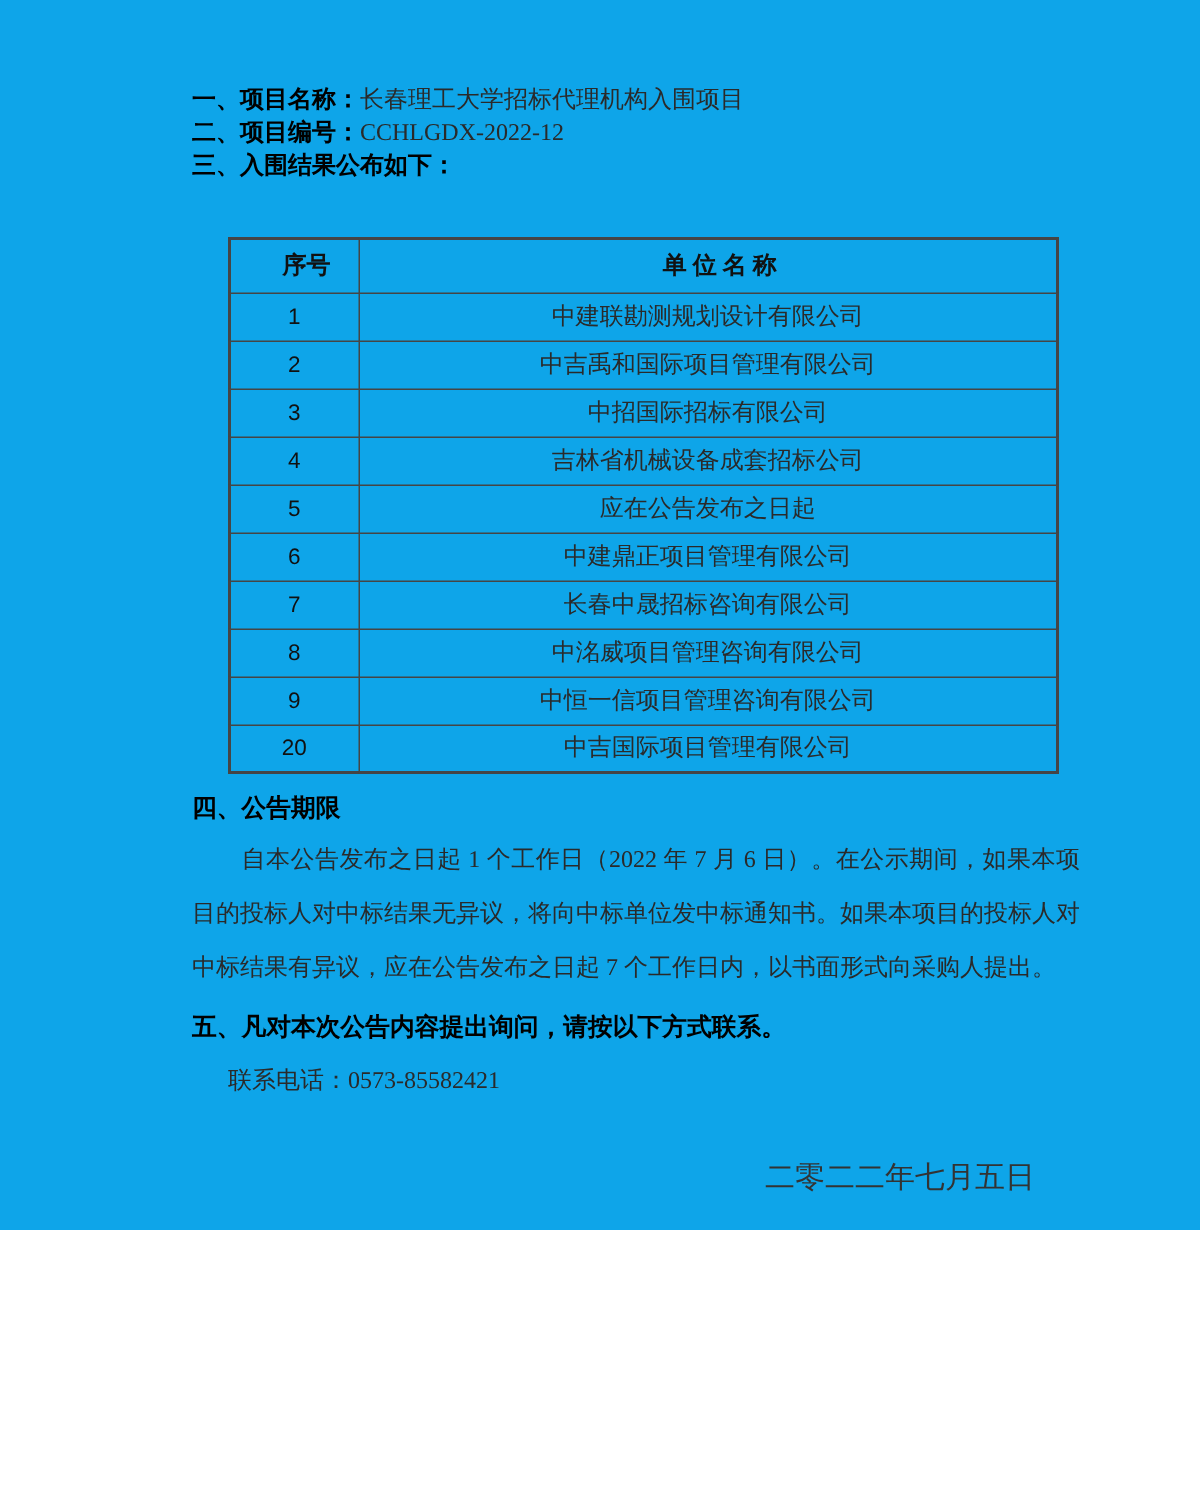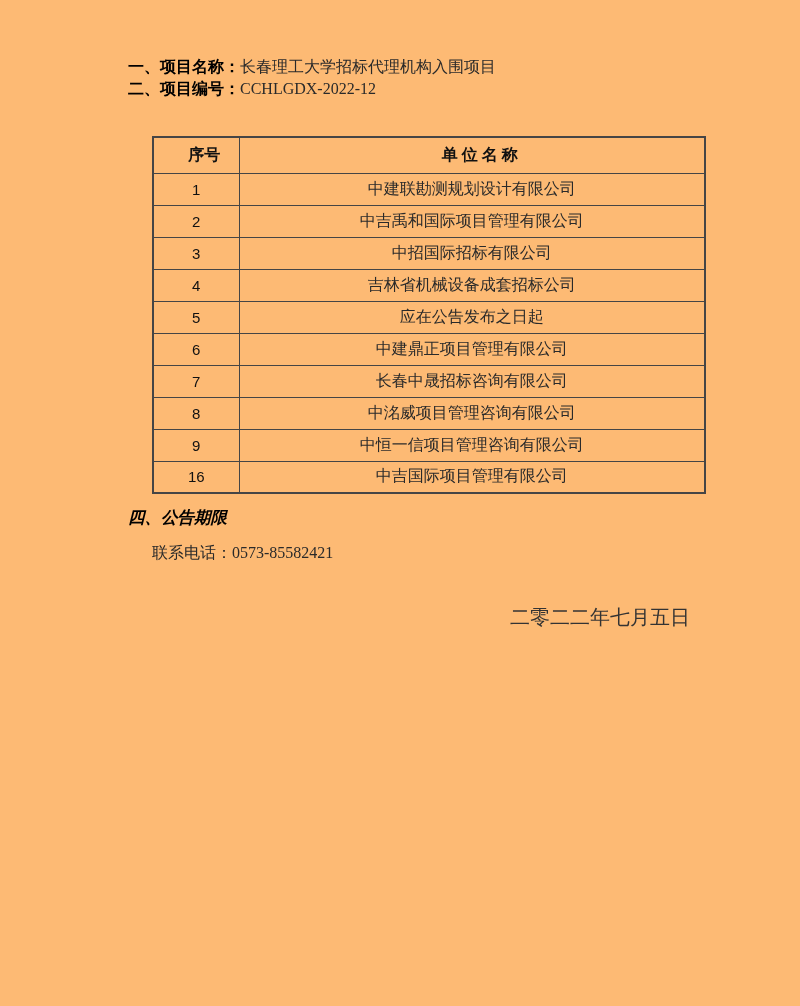--- a/index.html
+++ b/index.html
@@ -2,22 +2,22 @@
 <html><head>
 <meta charset="utf-8">
 <style>
   * { margin: 0; padding: 0; box-sizing: border-box; }
   html, body { background: #ffffff; }
   body { width: 800px; }
 
   .page {
     position: relative;
     width: 800px;
-    height: 1006px;
-    background: #fdba74;
+    height: 820px;
+    background: #0ea5e9;
     overflow: hidden;
     padding: 56px 80px 0 128px;
     font-family: "Liberation Serif", serif;
     color: #262626;
   }
 
   .doc-item { font-size: 16px; line-height: 22px; white-space: nowrap; }
   .doc-item + .doc-item { }
   .doc-item .lbl {
     font-family: "Liberation Sans", sans-serif;
@@ -61,21 +61,21 @@
     margin-top: 32px;
   }
 
   .sec-heading {
     font-family: "Liberation Sans", sans-serif;
     font-weight: bold;
     font-size: 16.5px;
     line-height: 22px;
     color: #000000;
   }
-  .sec4-heading { margin-top: 12px; font-style: italic; }
+  .sec4-heading { margin-top: 12px; }
   .sec5-heading { margin-top: 10px; }
 
   .para {
     margin-top: 6px;
     width: 592px;
     font-size: 16px;
     line-height: 36px;
     text-align: justify;
     text-indent: 33px;
     color: #2a2a2a;
@@ -104,20 +104,23 @@
 <div class="page">
 
   <div class="doc-item">
     <span class="lbl">一、项目名称：</span><span class="val">长春理工大学招标代理机构入围项目</span>
   </div>
 
   <div class="doc-item">
     <span class="lbl">二、项目编号：</span><span class="val">CCHLGDX-2022-12</span>
   </div>
 
+  <div class="doc-item">
+    <span class="lbl">三、入围结果公布如下：</span>
+  </div>
 
   <table class="results">
     <colgroup>
         <col class="c-no">
         <col class="c-name">
       </colgroup>
     <thead>
       <tr>
         <th class="col-no">序号</th>
         <th class="col-name">单 位 名 称</th>
@@ -154,29 +157,31 @@
       </tr>
       <tr>
         <td class="col-no">8</td>
         <td class="col-name">中洺威项目管理咨询有限公司</td>
       </tr>
       <tr>
         <td class="col-no">9</td>
         <td class="col-name">中恒一信项目管理咨询有限公司</td>
       </tr>
       <tr>
-        <td class="col-no">16</td>
+        <td class="col-no">20</td>
         <td class="col-name">中吉国际项目管理有限公司</td>
       </tr>
     </tbody>
   </table>
 
   <div class="sec-heading sec4-heading">四、公告期限</div>
 
+  <p class="para">自本公告发布之日起 1 个工作日（2022 年 7 月 6 日）。在公示期间，如果本项目的投标人对中标结果无异议，将向中标单位发中标通知书。如果本项目的投标人对中标结果有异议，应在公告发布之日起 7 个工作日内，以书面形式向采购人提出。</p>
 
+  <div class="sec-heading sec5-heading">五、凡对本次公告内容提出询问，请按以下方式联系。</div>
 
 
   <div class="contact">
     <span>联系电话：</span><span>0573-85582421</span>
   </div>
 
   <div class="date-line">二零二二年七月五日</div>
 
 </div>
 

